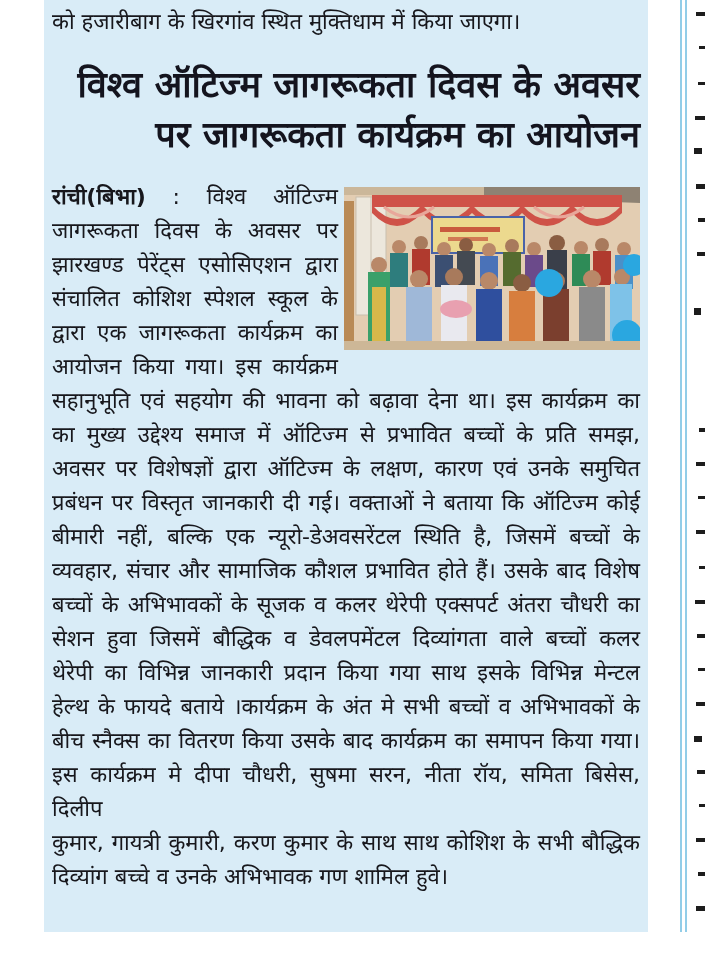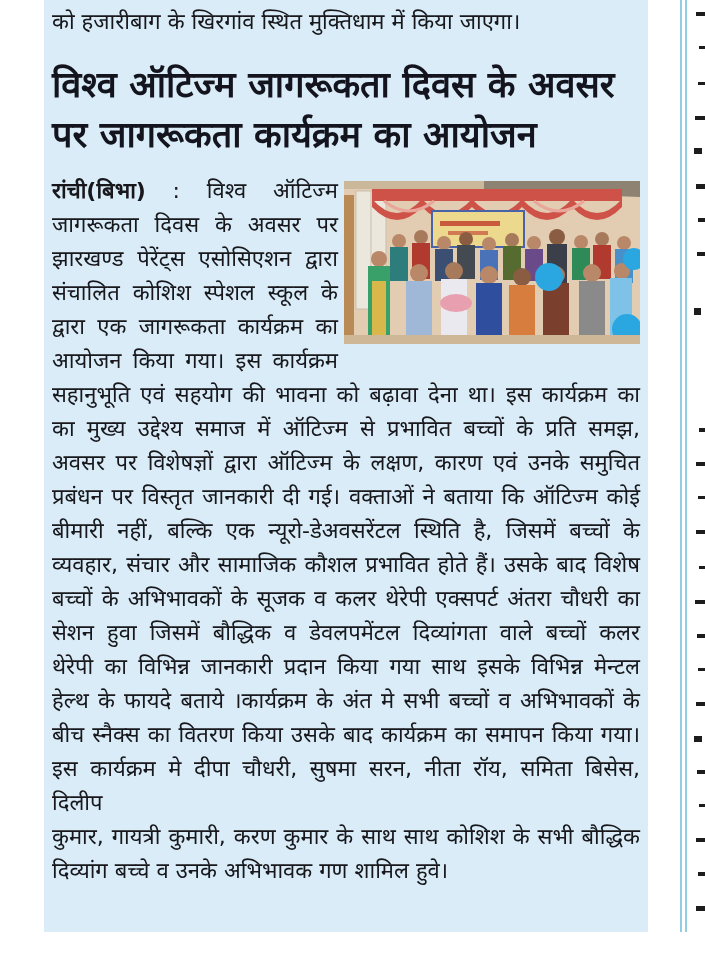--- a/index.html
+++ b/index.html
@@ -9,23 +9,23 @@
   }
   .article-box{
     position:absolute;left:44px;top:0;width:604px;height:946px;
     background:#d9ecf7;box-sizing:border-box;padding:2px 8px 0 8px;
   }
   .top-partial{
     font-size:22px;line-height:32px;padding-top:4px;color:#17171c;
     white-space:nowrap;overflow:hidden;
   }
   .headline{
-    margin:22px 0 0 0;font-size:36px;line-height:50px;font-weight:700;color:#14141e;
-  }
-  .body-row{display:flex;margin-top:14px;}
+    margin:22px 0 0 0;font-size:36px;line-height:50px;font-weight:700;color:#14141e;text-align:right;
+  }
+  .body-row{display:flex;margin-top:20px;}
   .col-text{flex:1;min-width:0;}
   .bline{
     font-size:22px;line-height:34px;color:#17171c;
     text-align:justify;text-align-last:justify;
   }
   .bline.last{text-align-last:left;}
   .dateline{font-weight:700;}
   .photo-wrap{flex:0 0 296px;margin-left:6px;margin-top:7px;}
   .photo-wrap svg{display:block;}
   .full-text{margin-top:0;}

